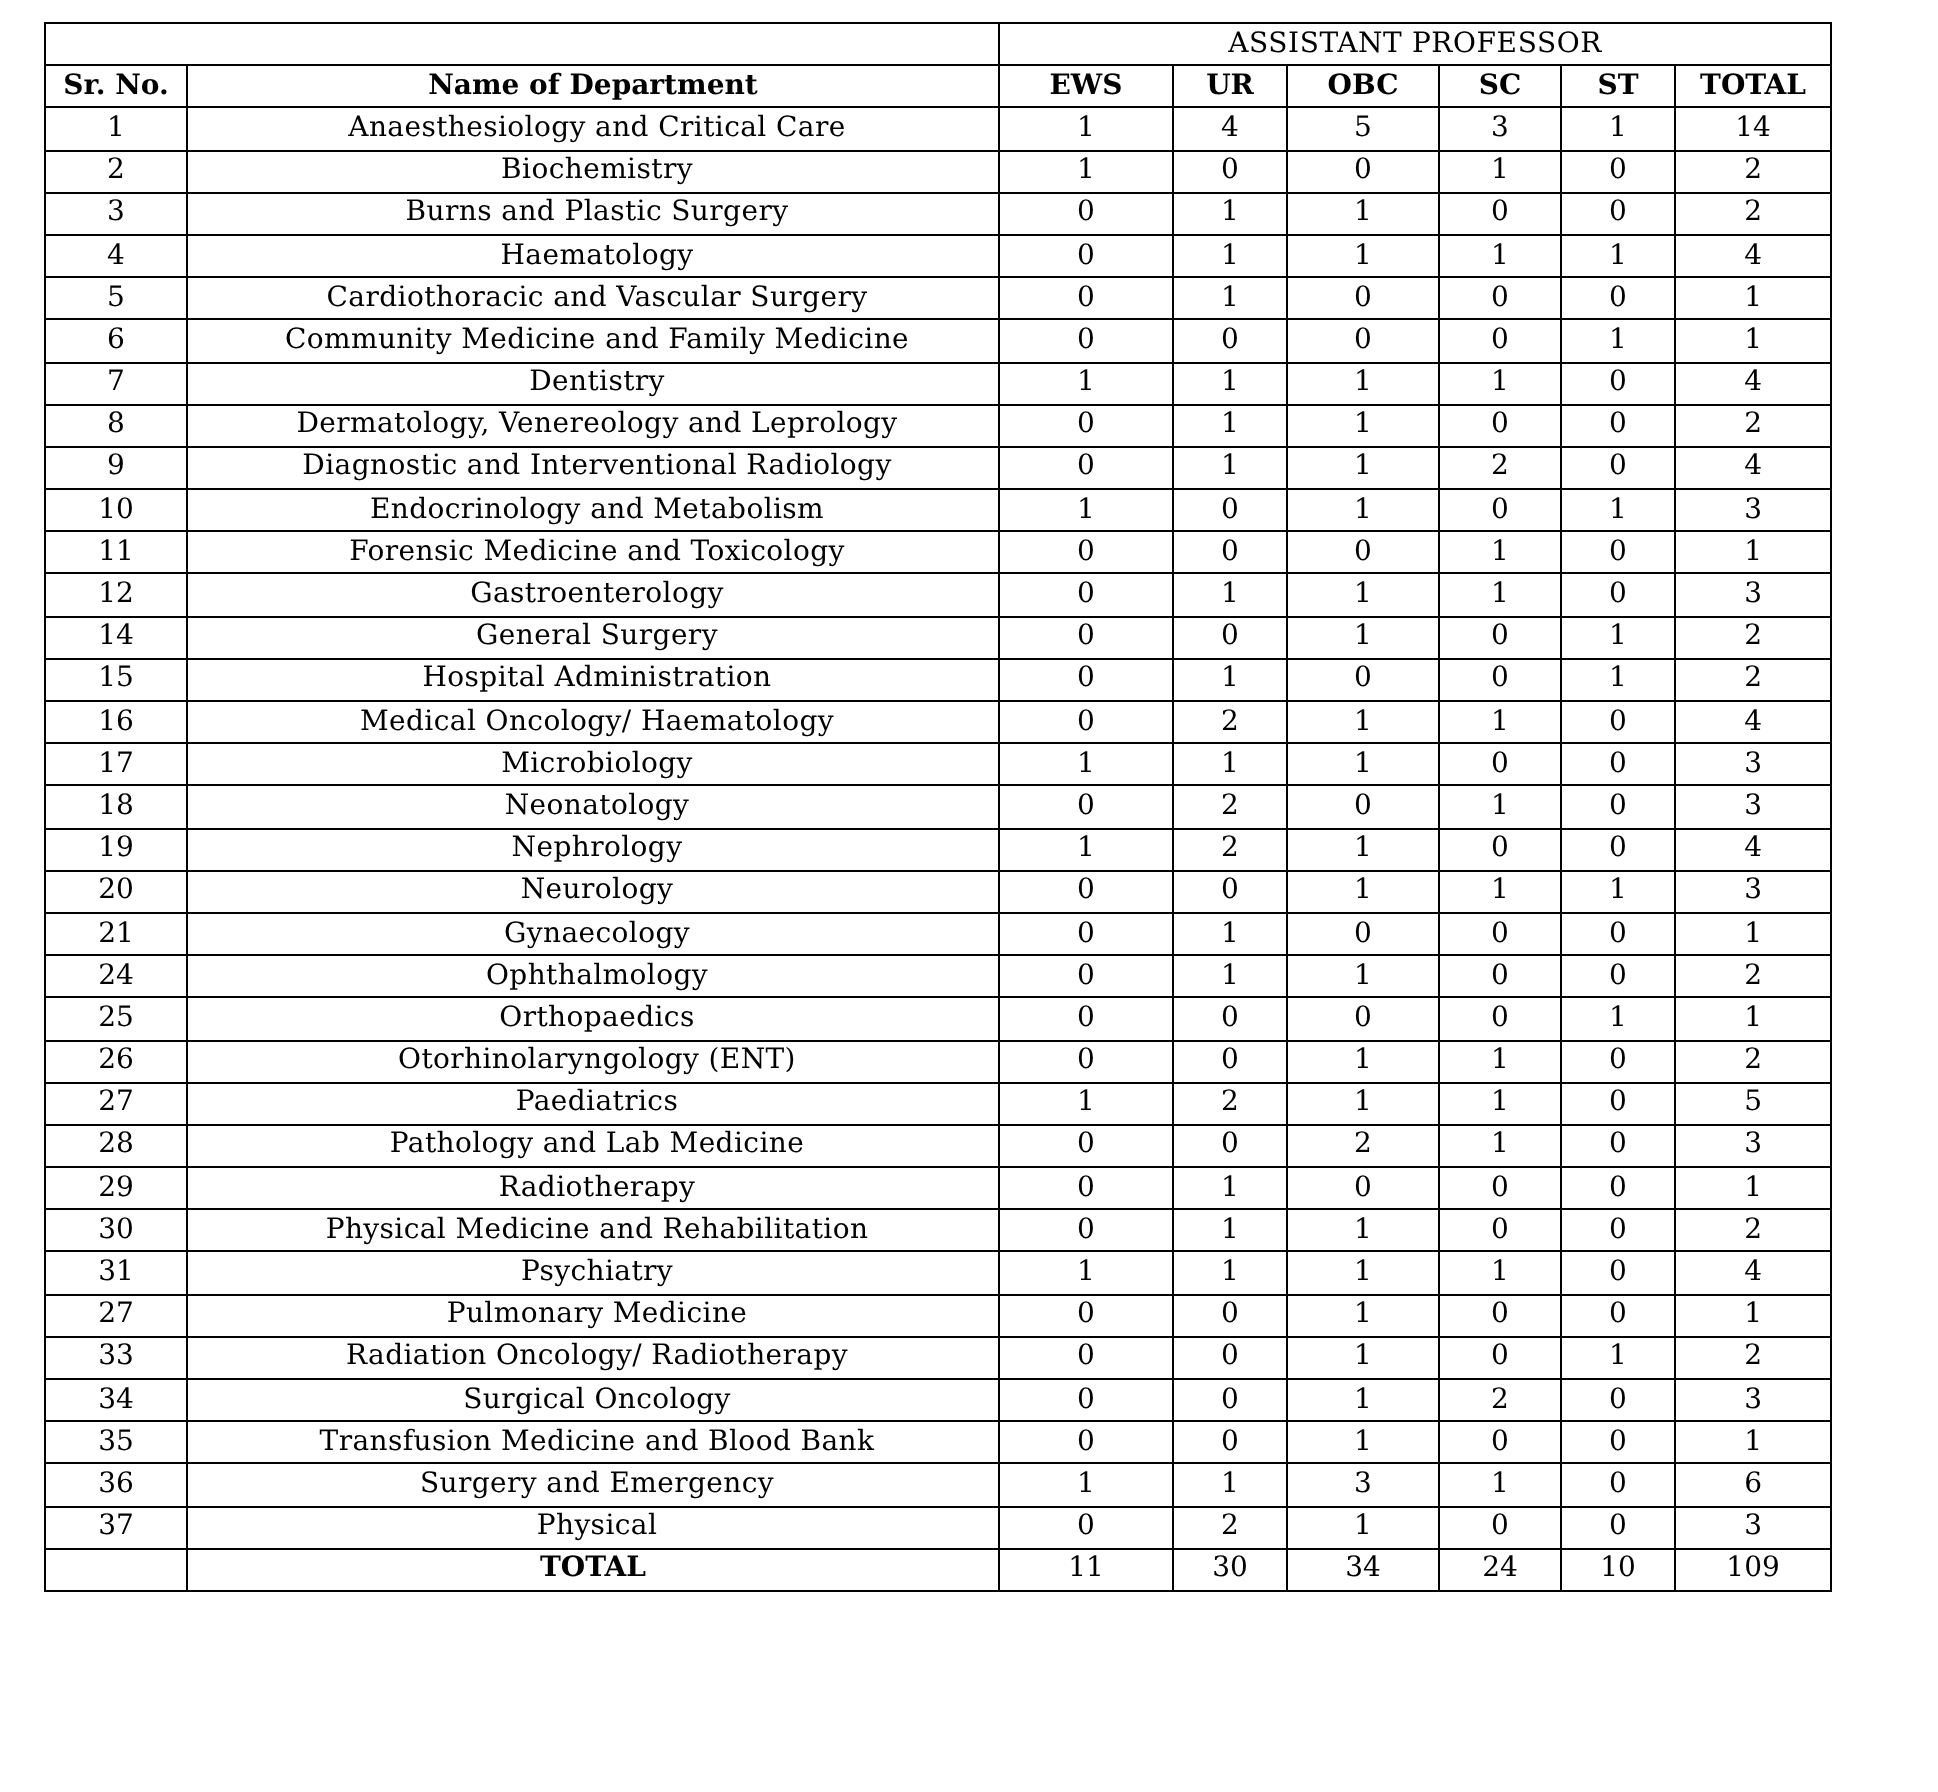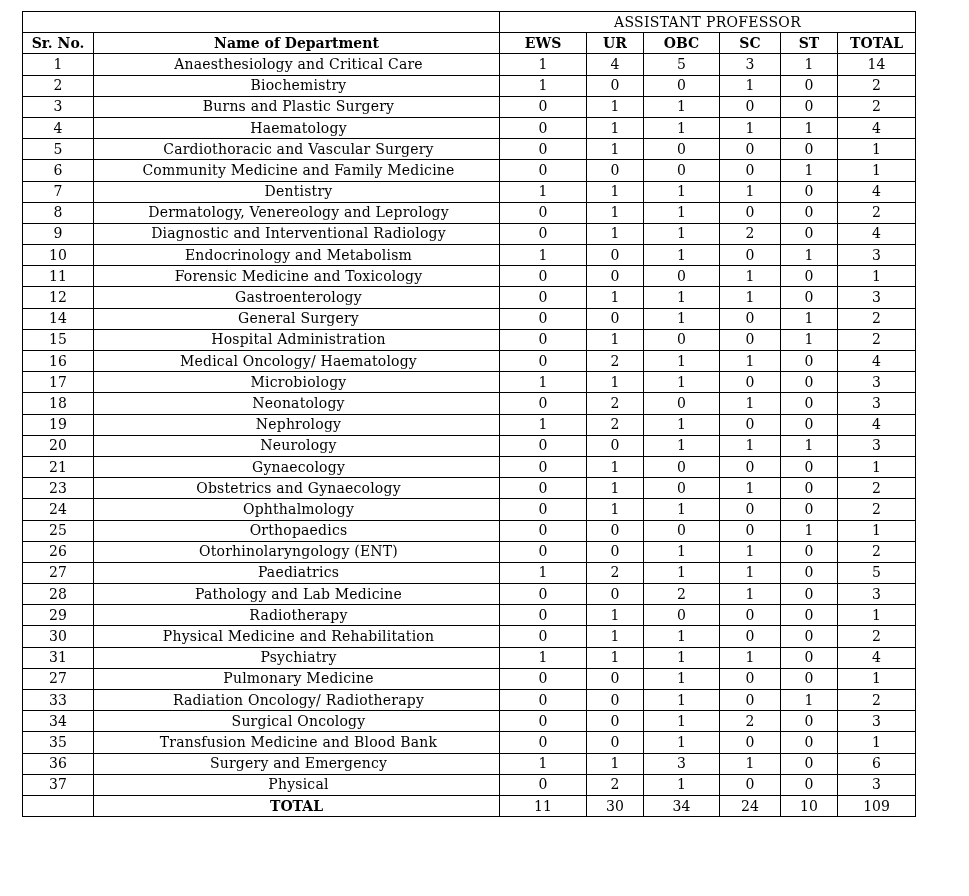--- a/index.html
+++ b/index.html
@@ -259,30 +259,20 @@
         <td>21</td>
         <td class="name">Gynaecology</td>
         <td>0</td>
         <td>1</td>
         <td>0</td>
         <td>0</td>
         <td>0</td>
         <td>1</td>
       </tr>
       <tr>
-        <td>23</td>
-        <td class="name">Obstetrics and Gynaecology</td>
-        <td>0</td>
-        <td>1</td>
-        <td>0</td>
-        <td>1</td>
-        <td>0</td>
-        <td>2</td>
-      </tr>
-      <tr>
         <td>24</td>
         <td class="name">Ophthalmology</td>
         <td>0</td>
         <td>1</td>
         <td>1</td>
         <td>0</td>
         <td>0</td>
         <td>2</td>
       </tr>
       <tr>

